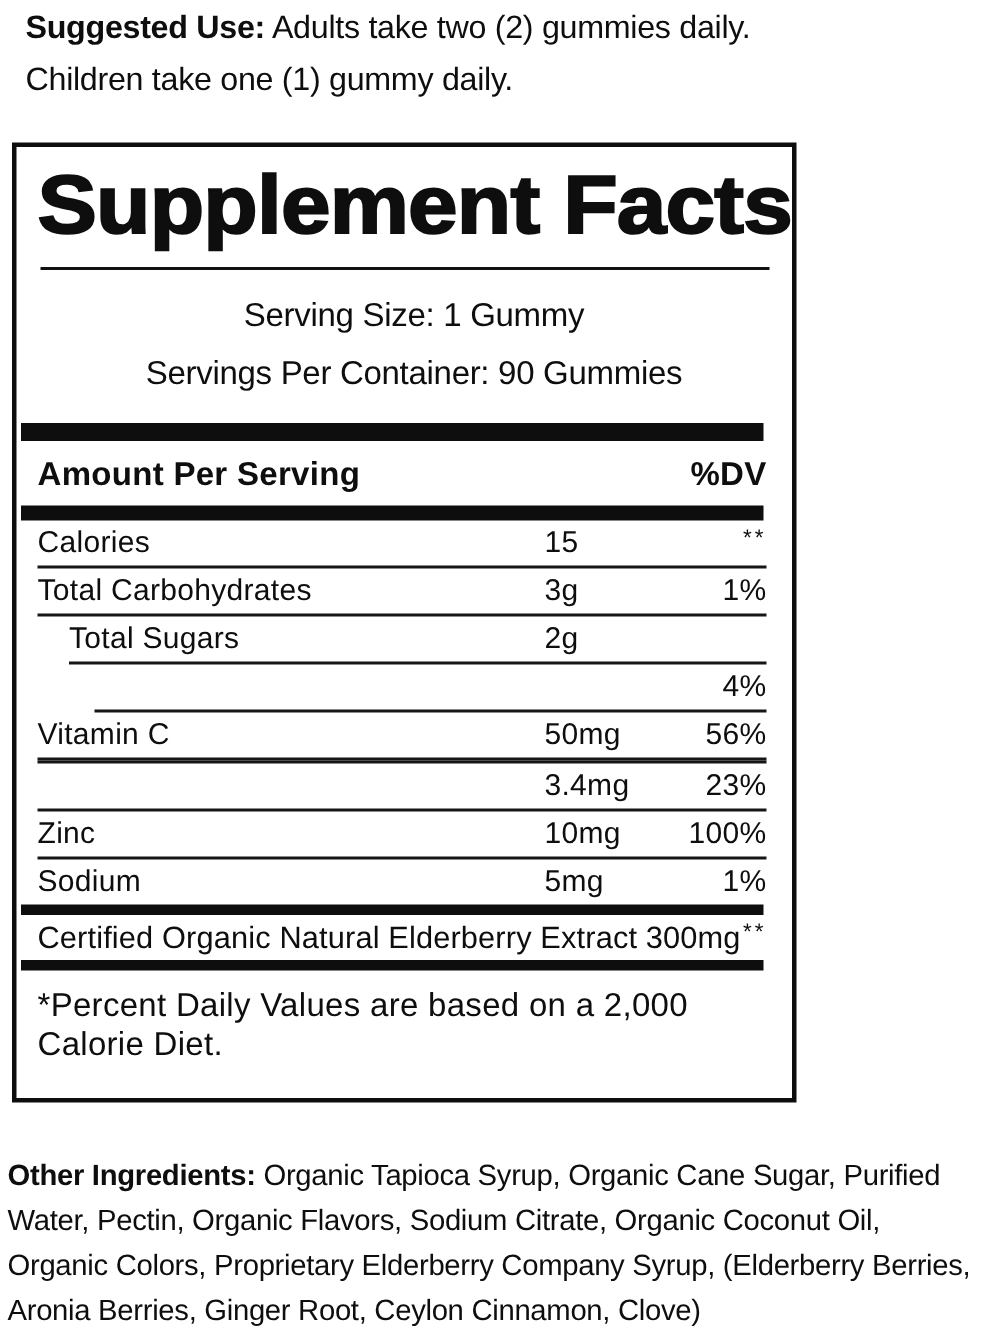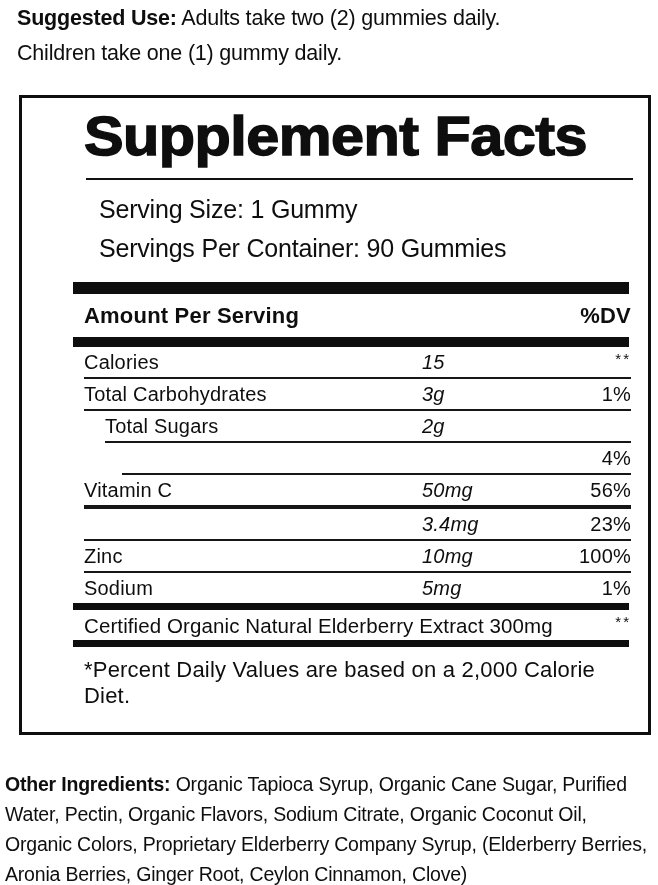--- a/index.html
+++ b/index.html
@@ -17,44 +17,43 @@
   .suggested {
     position: absolute; top: 1px; left: 17px; right: 2px;
     margin: 0;
     font-size: 21.5px; line-height: 35px; letter-spacing: -0.2px;
   }
   .suggested .block { display: block; }
   strong { font-weight: bold; }
 
   
   .panel {
-    position: absolute; top: 95px; left: 19px;
-    width: 632px; height: 640px;
+    position: absolute; top: 95px; left: 8px;
+    width: 523px; height: 640px;
     border: 3px solid #0e0e0e;
     box-sizing: border-box;
     background: #fff;
     overflow: hidden;
-    padding-left: 48px;
   }
   .title {
     margin: 9px 0 0 14px;
     font-size: 55px; line-height: 58px;
     font-weight: bold; letter-spacing: -0.5px;
     -webkit-text-stroke: 1.4px #0e0e0e;
     white-space: nowrap;
     display: inline-block;
     transform: scaleX(1.08); transform-origin: left center;
   }
   .title-rule {
     height: 0; border-top: 2px solid #111;
     margin: 13px 15px 0 16px;
   }
   .serving {
     margin: 11px 16px 0 29px;
-    font-size: 25px; line-height: 37px; letter-spacing: -0.2px;
+    font-size: 22px; line-height: 37px; letter-spacing: -0.2px; text-align: center;
   }
   .serving + .serving { margin-top: 2px; }
 
   .bar { background: #0e0e0e; margin: 0 19px 0 3px; }
   .bar.thick  { height: 12px; margin-top: 15px; }
   .bar.thick2 { height: 10px; }
   .bar.med    { height: 7px; }
 
   .head-row {
     display: flex; justify-content: space-between; align-items: center;
@@ -63,21 +62,21 @@
   }
 
   .rows { margin: 0 17px 0 14px; }
   .row {
     position: relative; height: 30px; line-height: 30px;
     font-size: 20px; letter-spacing: 0.2px;
   }
   .row .nm  { position: absolute; left: 0; }
   .row .nm.ind1 { left: 21px; }
   .row .nm.ind2 { left: 38px; }
-  .row .amt { position: absolute; left: 338px; font-style: italic; }
+  .row .amt { position: absolute; left: 338px; }
   .row .dv  { position: absolute; right: 0; }
   .dv.stars { font-size: 15px; letter-spacing: 2px; top: 1px; line-height: 22px; }
 
   .hr { height: 0; border-top: 2px solid #161616; }
   .hr.i1 { margin-left: 21px; }
   .hr.i2 { margin-left: 38px; }
 
   .extract-row {
     position: relative; margin: 0 17px 0 14px;
     height: 30px; line-height: 32px;

